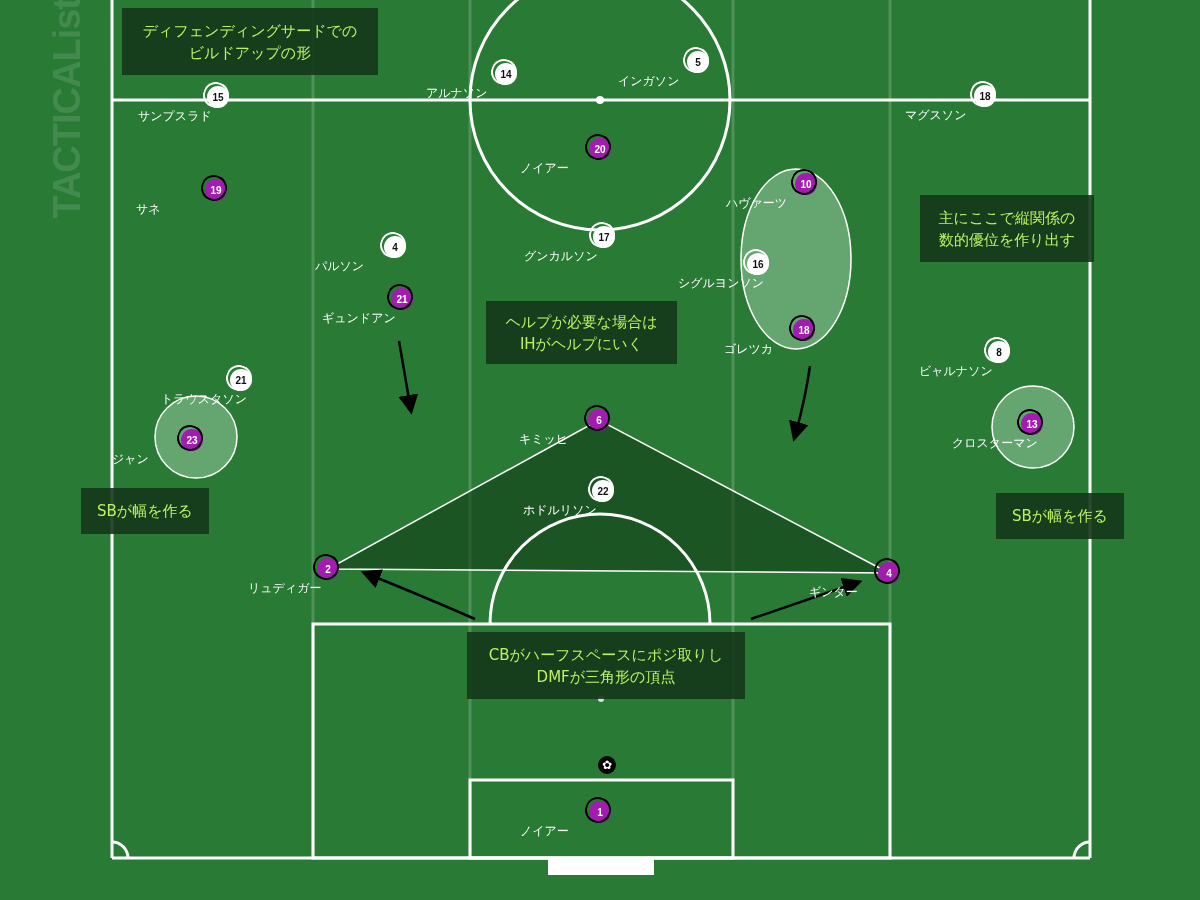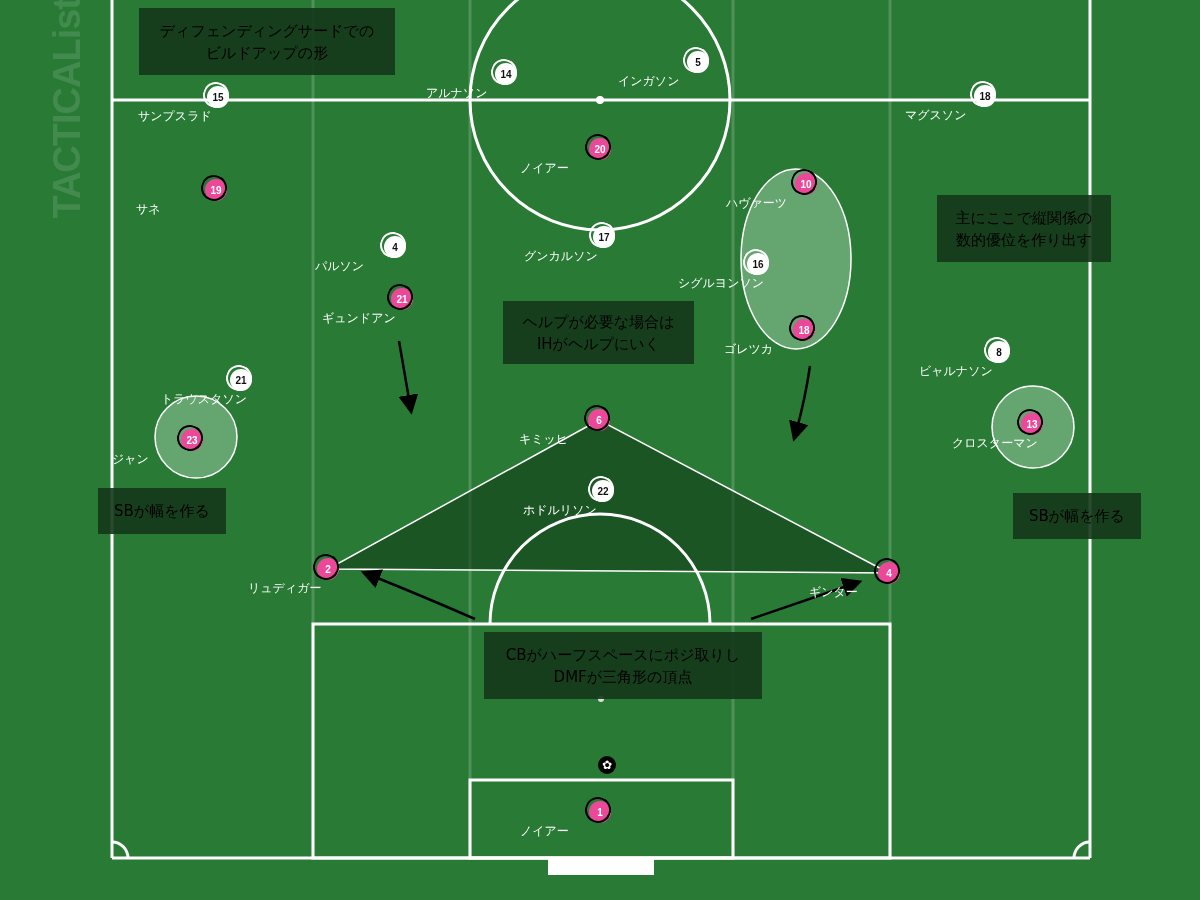--- a/index.html
+++ b/index.html
@@ -1,24 +1,24 @@
 <!DOCTYPE html>
 <html><head>
 <meta charset="utf-8">
 <style>
   html,body{margin:0;padding:0;}
   body{width:1200px;height:900px;overflow:hidden;background:#287a35;font-family:"DejaVu Sans",sans-serif;}
   #stage{position:relative;width:1200px;height:900px;background:#287a35;}
   svg#pitch{position:absolute;left:0;top:0;}
   .watermark{position:absolute;left:-38px;top:92px;transform:rotate(-90deg);transform-origin:center;
     color:rgba(255,255,255,0.12);font-family:"Liberation Sans",sans-serif;font-weight:bold;font-size:38px;letter-spacing:-1px;width:210px;text-align:center;}
-  .note{position:absolute;background:rgba(20,55,25,0.9);color:#000000;font-family:"DejaVu Sans",sans-serif;font-size:15px;line-height:22px;text-align:center;display:flex;align-items:center;justify-content:center;box-sizing:border-box;white-space:pre-line;margin-left:17px;}
+  .note{position:absolute;background:rgba(20,55,25,0.9);color:#bef264;font-family:"DejaVu Sans",sans-serif;font-size:15px;line-height:22px;text-align:center;display:flex;align-items:center;justify-content:center;box-sizing:border-box;white-space:pre-line;}
   .player{position:absolute;width:0;height:0;}
   .player .token{position:absolute;left:-11px;top:-11px;width:22px;height:22px;border-radius:50%;display:flex;align-items:center;justify-content:center;font-family:"Liberation Sans",sans-serif;font-weight:bold;font-size:10px;}
-  .player.dark .token{background:#ec4899;color:#fff;}
+  .player.dark .token{background:#a21caf;color:#fff;}
   .player.light .token{background:#fff;color:#111;}
   .player .token::before,.player .token::after{content:"";position:absolute;width:26px;height:26px;border-radius:50%;border:2px solid transparent;left:-4px;top:-4px;box-sizing:border-box;}
   .player.dark .token::before{border-top-color:#000;border-right-color:#000;transform:rotate(20deg);}
   .player.dark .token::after{border-bottom-color:#000;border-left-color:#000;transform:rotate(20deg);}
   .player.light .token::before{border-top-color:#fff;border-right-color:#fff;transform:rotate(20deg);}
   .player.light .token::after{border-bottom-color:#fff;border-left-color:#fff;transform:rotate(20deg);}
   .player .name{position:absolute;top:11px;left:-80px;width:160px;text-align:left;color:#fff;font-size:12px;font-family:"DejaVu Sans",sans-serif;white-space:nowrap;}
   .ball{position:absolute;left:598px;top:756px;width:18px;height:18px;border-radius:50%;background:#000;display:flex;align-items:center;justify-content:center;color:#fff;font-size:12px;}
 </style>
 </head>

